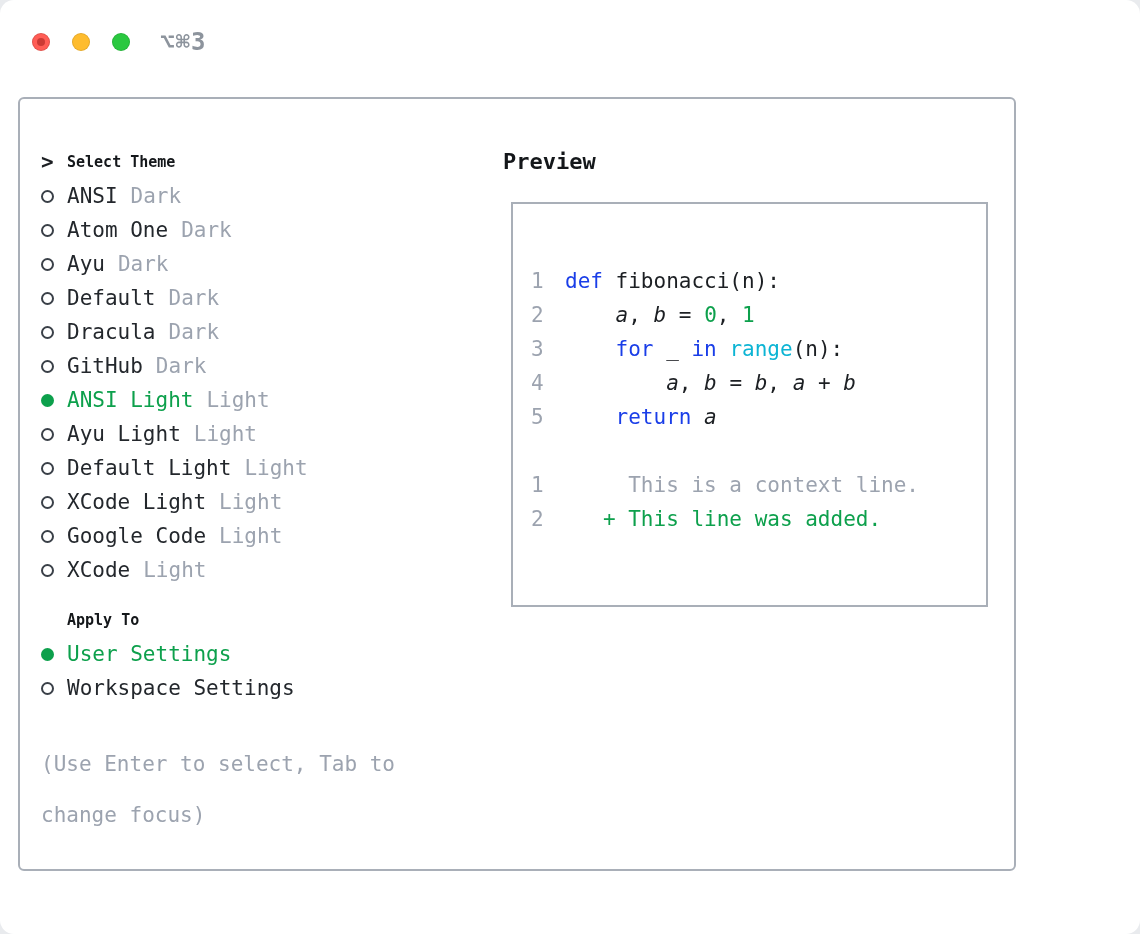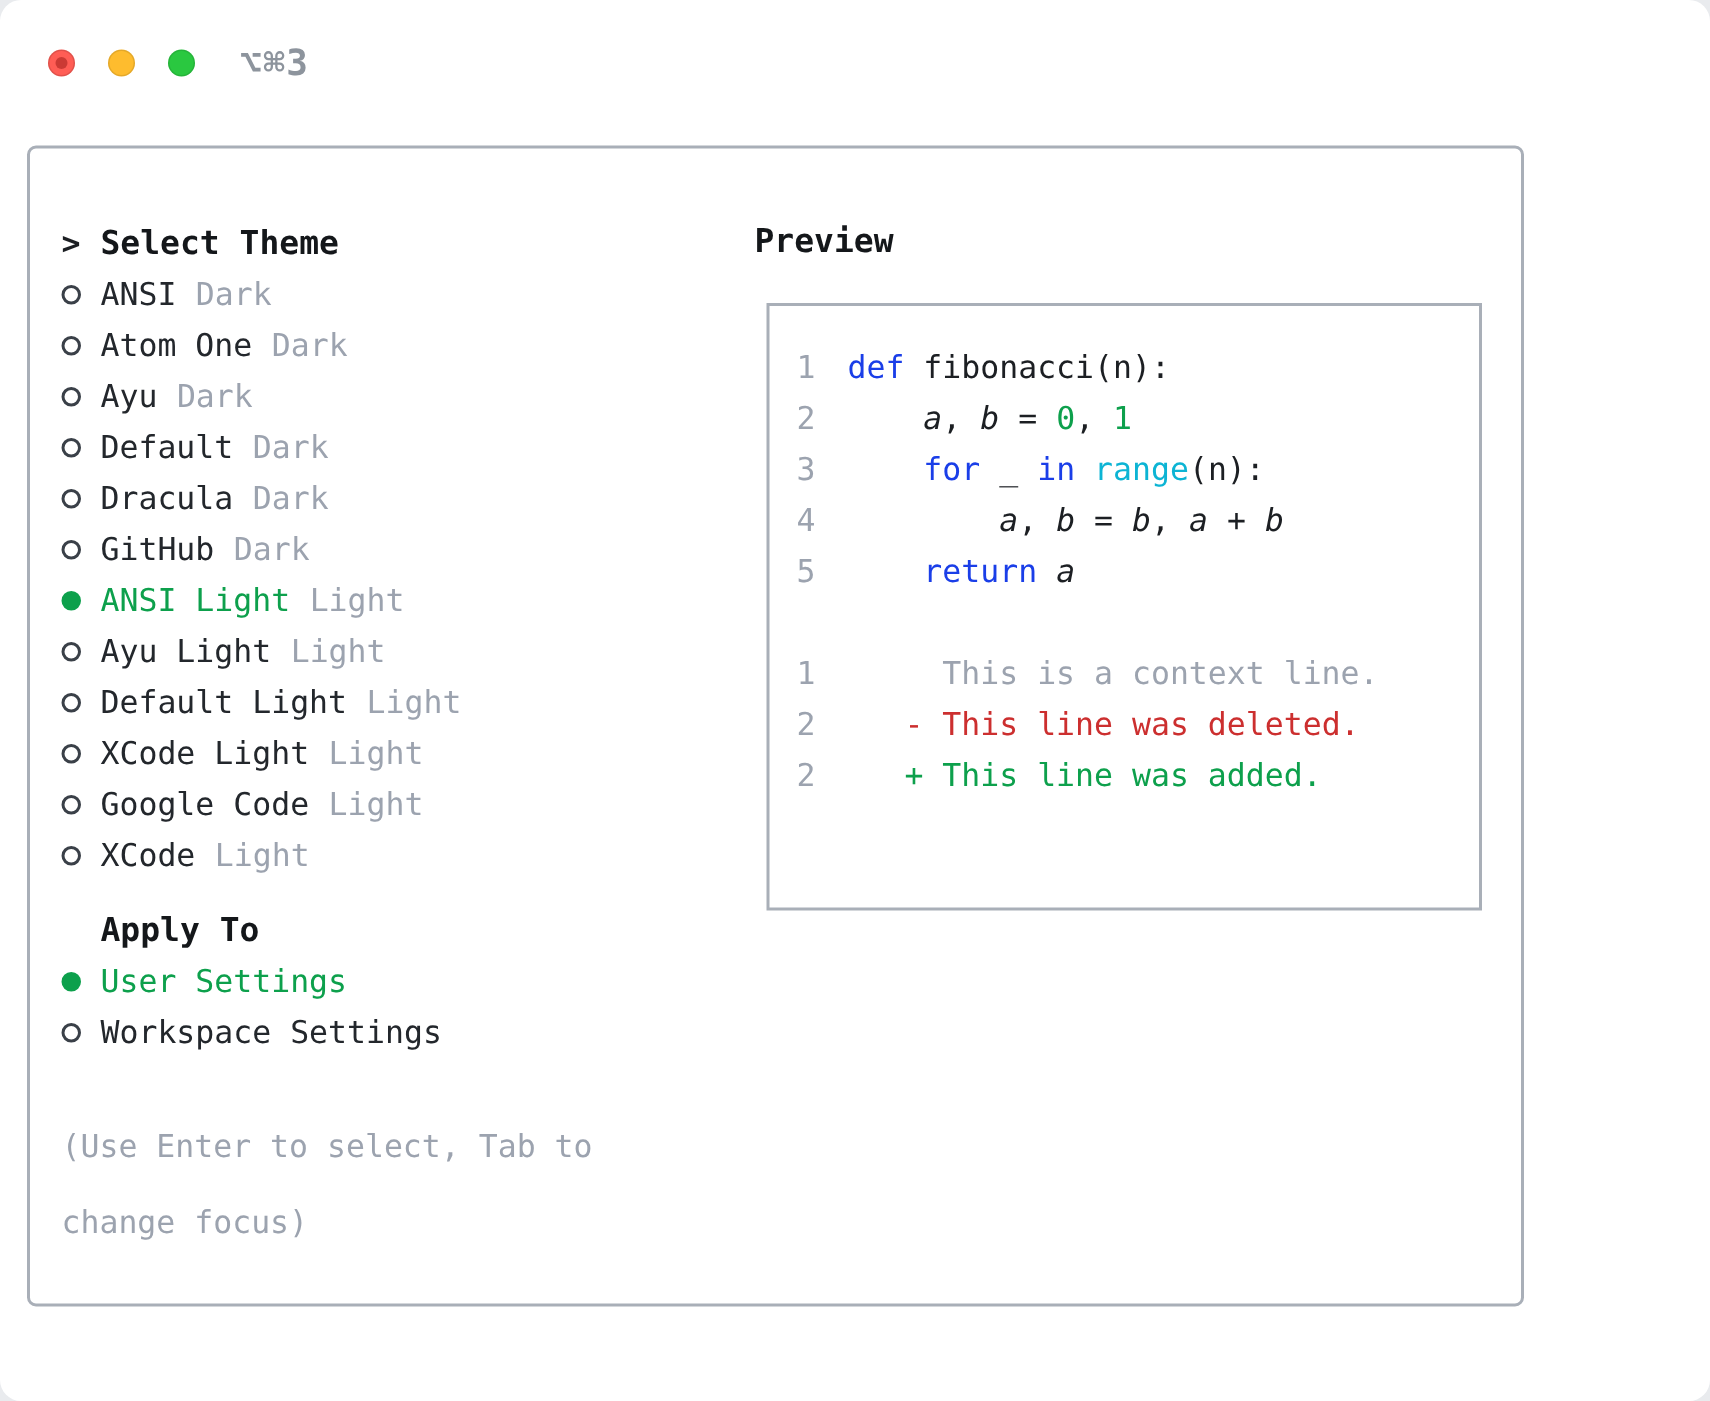--- a/index.html
+++ b/index.html
@@ -30,42 +30,42 @@
   }
   .panel {
     position:absolute; left:18px; top:97px; width:998px; height:774px;
     background:#fff; border:2px solid var(--border-gray, #a9afb8);
     border-radius:6px;
   }
   .left-col { position:absolute; left:21px; top:46px; width:440px; }
   .row { display:flex; align-items:center; height:34px; white-space:pre; font-size:21px; }
   .marker { width:26px; display:flex; align-items:center; flex:0 0 26px; }
   .prompt-char { font-weight:700; font-size:21px; color:var(--text-dark,#1c1f23); }
-  .heading { font-weight:700; font-size:22px; color:#14171a; }
+  .heading { font-weight:700; font-size:15px; color:#14171a; }
   .dot {
     width:13px; height:13px; border-radius:50%;
     border:2px solid #3a4048; background:transparent;
   }
   .option.selected .dot { background:var(--accent-green); border-color:var(--accent-green); }
   .option .label { color:#23272c;text-align:right; }
   .option.selected .label { color:var(--accent-green); }
   .option .variant { color:var(--muted-gray); margin-left:13px; }
   .apply-section { margin-top:16px; }
   .hint {
     margin-top:34px; width:420px;
     color:var(--muted-gray); font-size:21px; line-height:51px;
   }
   .preview-title {
     position:absolute; left:483px; top:46px; height:34px; line-height:34px;
     font-weight:700; font-size:22px; color:#14171a;
   }
   .preview-box {
     position:absolute; left:491px; top:103px; width:477px; height:405px;
     border:2px solid var(--border-gray,#a9afb8);
-    padding:24px 0 0 18px;
+    padding:60px 0 0 18px;
     background:#fff;
   }
   .code-line { white-space:pre; height:34px; line-height:34px; font-size:21px; color:#1c1f23; }
   .ln { display:inline-block; width:22px; color:var(--muted-gray); }
   .code-line .ln { margin-right:12px; }
   .gap-line { height:34px; }
   .tok-kw      { color:var(--keyword-blue); }
   .tok-builtin { color:var(--builtin-cyan); }
   .tok-num     { color:var(--number-green); }
   .tok-var     { font-style:italic; }
@@ -128,19 +128,18 @@
       <div>
           <div class="code-line"><span class="ln">1</span><span class="tok-kw">def</span><span> fibonacci(n):</span></div>
           <div class="code-line"><span class="ln">2</span><span>    </span><span class="tok-var">a</span><span>, </span><span class="tok-var">b</span><span> = </span><span class="tok-num">0</span><span>, </span><span class="tok-num">1</span></div>
           <div class="code-line"><span class="ln">3</span><span>    </span><span class="tok-kw">for</span><span> _ </span><span class="tok-kw">in</span><span> </span><span class="tok-builtin">range</span><span>(n):</span></div>
           <div class="code-line"><span class="ln">4</span><span>        </span><span class="tok-var">a</span><span>, </span><span class="tok-var">b</span><span> = </span><span class="tok-var">b</span><span>, </span><span class="tok-var">a</span><span> + </span><span class="tok-var">b</span></div>
           <div class="code-line"><span class="ln">5</span><span>    </span><span class="tok-kw">return</span><span> </span><span class="tok-var">a</span></div>
         </div>
       <div class="gap-line"></div>
       <div>
           <div class="code-line"><span class="ln">1</span><span class="tok-ctx">     This is a context line.</span></div>
-          <div class="code-line"><span class="ln">2</span><span>   </span><span class="tok-del">- This line was deleted.</span></div>
           <div class="code-line"><span class="ln">2</span><span>   </span><span class="tok-add">+ This line was added.</span></div>
         </div>
     </div>
 
   </div>
 </div>
 
 </body></html>

